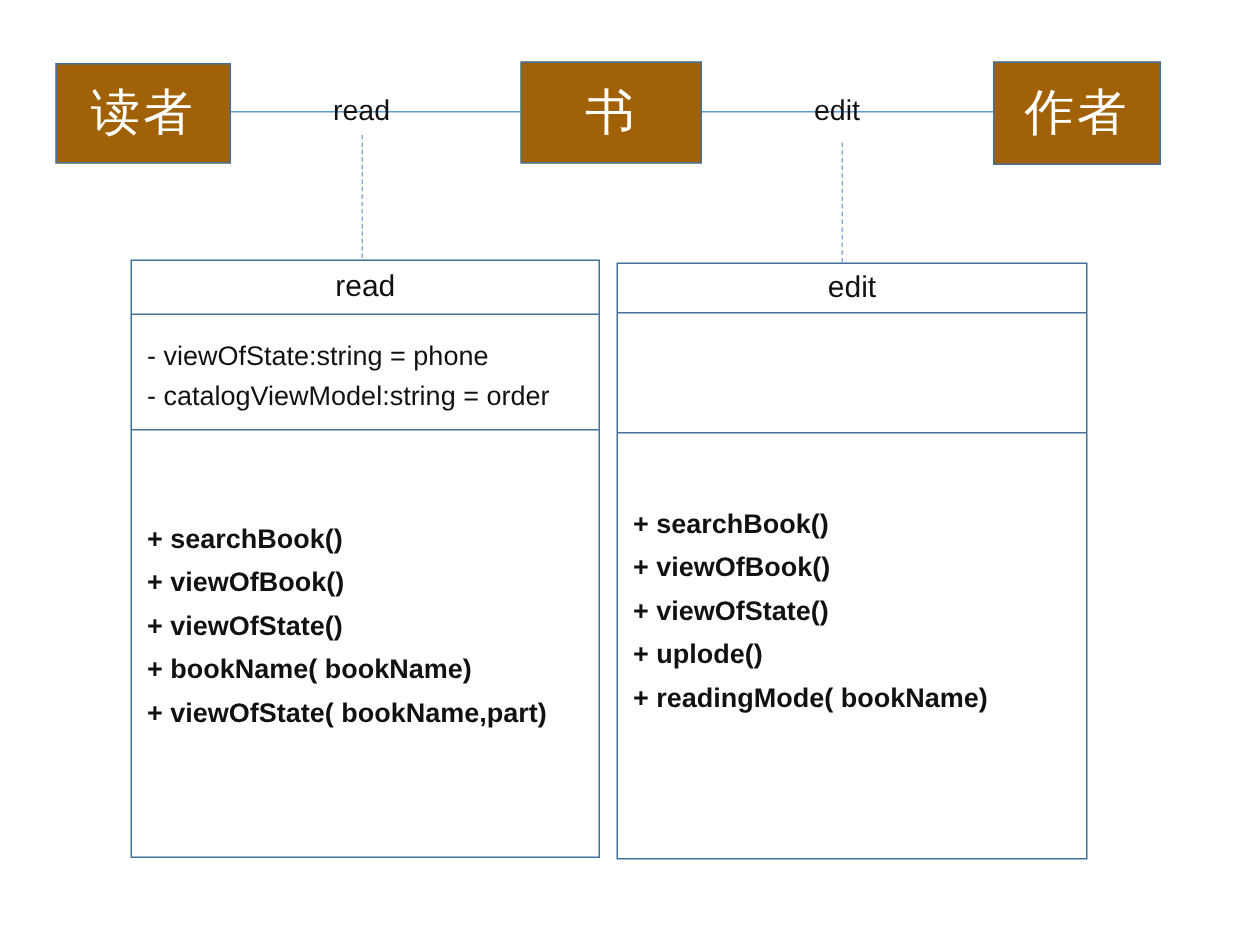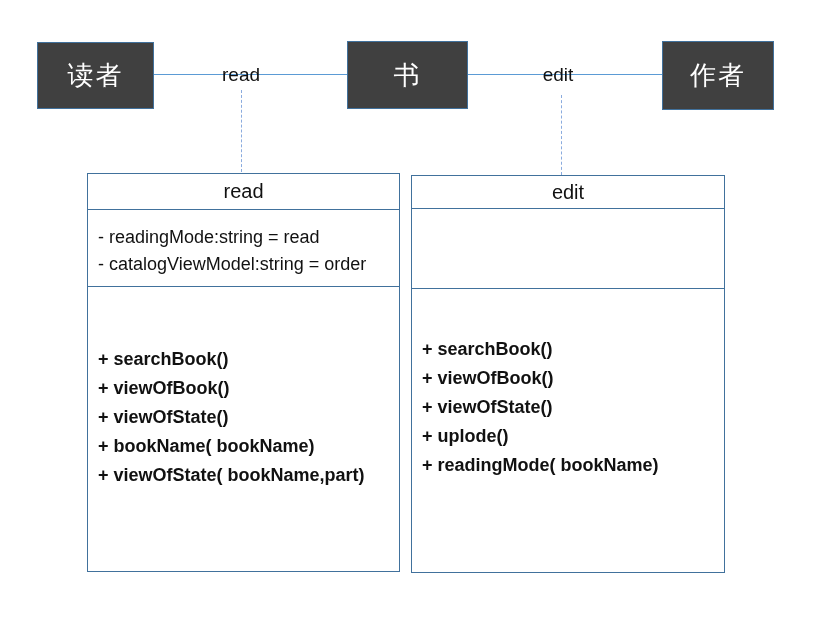--- a/index.html
+++ b/index.html
@@ -12,27 +12,27 @@
     position: relative;
     width: 830px;
     height: 625px;
     background: #ffffff;
     overflow: hidden;
   }
 
   
   .entity {
     position: absolute;
-    background: #404040;
+    background: #a16207;
     border: 1px solid #41719C;
     color: #ffffff;
     display: flex;
     align-items: center;
     justify-content: center;
-    font-size: 26px;
+    font-size: 33px;
     letter-spacing: 2px;
   }
   .entity-reader { left: 37px;  top: 42px; width: 117px; height: 67px; }
   .entity-book   { left: 347px; top: 41px; width: 121px; height: 68px; }
   .entity-author { left: 662px; top: 41px; width: 112px; height: 69px; }
 
   
   .assoc-line {
     position: absolute;
     top: 74px;
@@ -130,21 +130,21 @@
 
   <div class="dashed-connector dash-read"></div>
   <div class="dashed-connector dash-edit"></div>
 
   <div class="assoc-label assoc-label-read">read</div>
   <div class="assoc-label assoc-label-edit">edit</div>
 
   <div class="class-box class-box-read">
     <div class="class-title">read</div>
     <div class="class-attributes">
-      <div class="member-row">- readingMode:string = read</div>
+      <div class="member-row">- viewOfState:string = phone</div>
       <div class="member-row">- catalogViewModel:string = order</div>
     </div>
     <div class="class-methods">
       <div class="member-row">+ searchBook()</div>
       <div class="member-row">+ viewOfBook()</div>
       <div class="member-row">+ viewOfState()</div>
       <div class="member-row">+ bookName( bookName)</div>
       <div class="member-row">+ viewOfState( bookName,part)</div>
     </div>
   </div>

